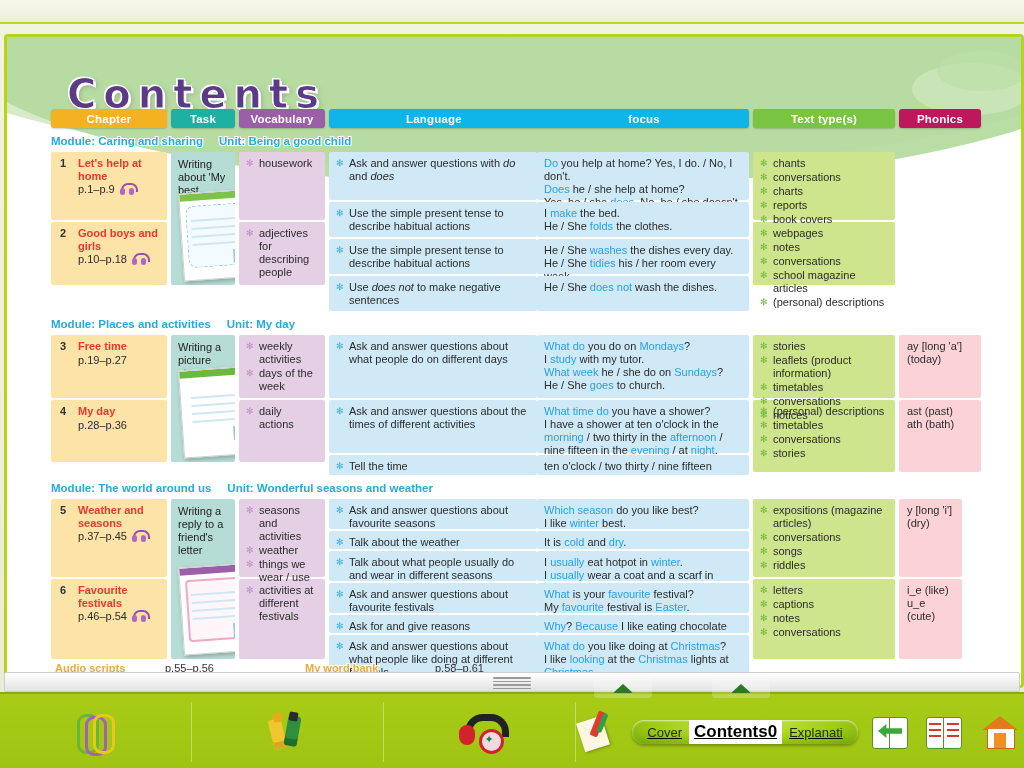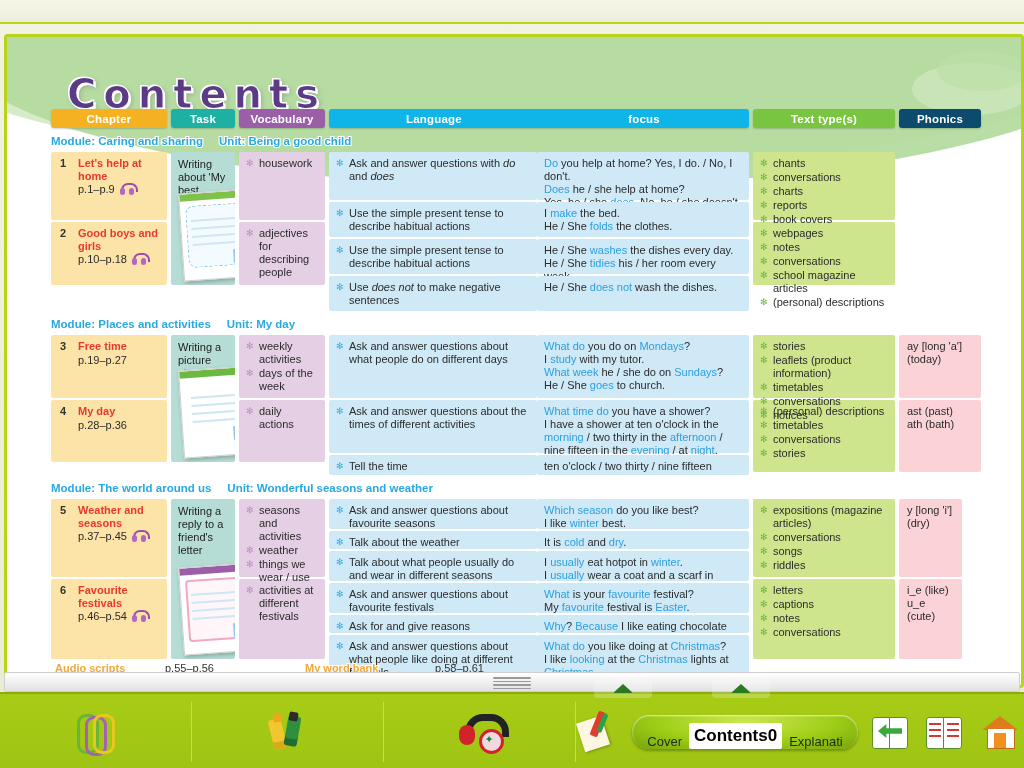--- a/index.html
+++ b/index.html
@@ -46,21 +46,21 @@
     display:flex;align-items:center;justify-content:center;
     border-radius:3px;letter-spacing:.2px;
     box-shadow:0 1px 2px rgba(0,0,0,.18);
   }
   .h-chapter{background:#f4b223;}
   .h-task{background:#1db0a3;}
   .h-vocab{background:#9b5fa8;}
   .h-lang{background:#0fb5e8;display:flex;}
   .h-lang .sub{flex:1;display:flex;align-items:center;justify-content:center;}
   .h-text{background:#79c440;}
-  .h-phon{background:#0c4a6e;}
+  .h-phon{background:#be185d;}
 
   .modbar{
     height:17px;display:flex;align-items:center;
     font-size:11.5px;font-weight:bold;color:#29a9e0;
     -webkit-text-stroke:2.2px #ffffff;
     paint-order:stroke fill;
     text-shadow:0 0 1px #fff;
     margin-top:4px;
   }
   .modbar span{margin-right:16px;}
@@ -171,24 +171,24 @@
   .uparrow .tri{width:0;height:0;border-left:10px solid transparent;border-right:10px solid transparent;
      border-bottom:9px solid #2c7a1f;border-radius:2px;}
   .pen{width:46px;height:46px;position:relative;}
   .pen .sheet{position:absolute;left:4px;top:10px;width:26px;height:30px;background:#fdf6e2;
      transform:rotate(-18deg);box-shadow:1px 1px 3px rgba(0,0,0,.3);}
   .pen .nib{position:absolute;left:18px;top:2px;width:8px;height:26px;background:#e03b2f;
      transform:rotate(22deg);border-radius:2px;}
   .pen .nib2{position:absolute;left:24px;top:4px;width:5px;height:20px;background:#2fa04a;
      transform:rotate(22deg);border-radius:2px;}
   #pillwrap{position:relative;}
-  #pill{width:226px;height:34px;border-radius:18px;
+  #pill{width:226px;height:24px;border-radius:18px;
      background:radial-gradient(ellipse at 50% 20%, #cbe84e 0%, #9fce17 55%, #74a30b 100%);
      box-shadow:inset 0 1px 2px rgba(255,255,255,.7),0 2px 3px rgba(0,0,0,.28);
-     display:flex;align-items:flex-end;justify-content:center;overflow:hidden;}
+     display:flex;align-items:center;justify-content:center;overflow:hidden;text-decoration:underline;}
   .pitem{font-size:13px;color:#1d2b0a;padding:0 7px;white-space:nowrap;}
   .pitem.active{background:#fff;color:#000;font-weight:bold;font-size:17px;
      padding:3px 5px;border-radius:2px;}
   .pitem.clip2{overflow:hidden;max-width:62px;text-overflow:clip;}
   
   .bookicon{width:36px;height:30px;position:relative;}
   .bookicon .pL,.bookicon .pR{position:absolute;top:0;width:17px;height:30px;background:#fff;
      border:1.5px solid #5b8f2e;}
   .bookicon .pL{left:0;border-radius:3px 0 0 3px;}
   .bookicon .pR{right:0;border-radius:0 3px 3px 0;}

